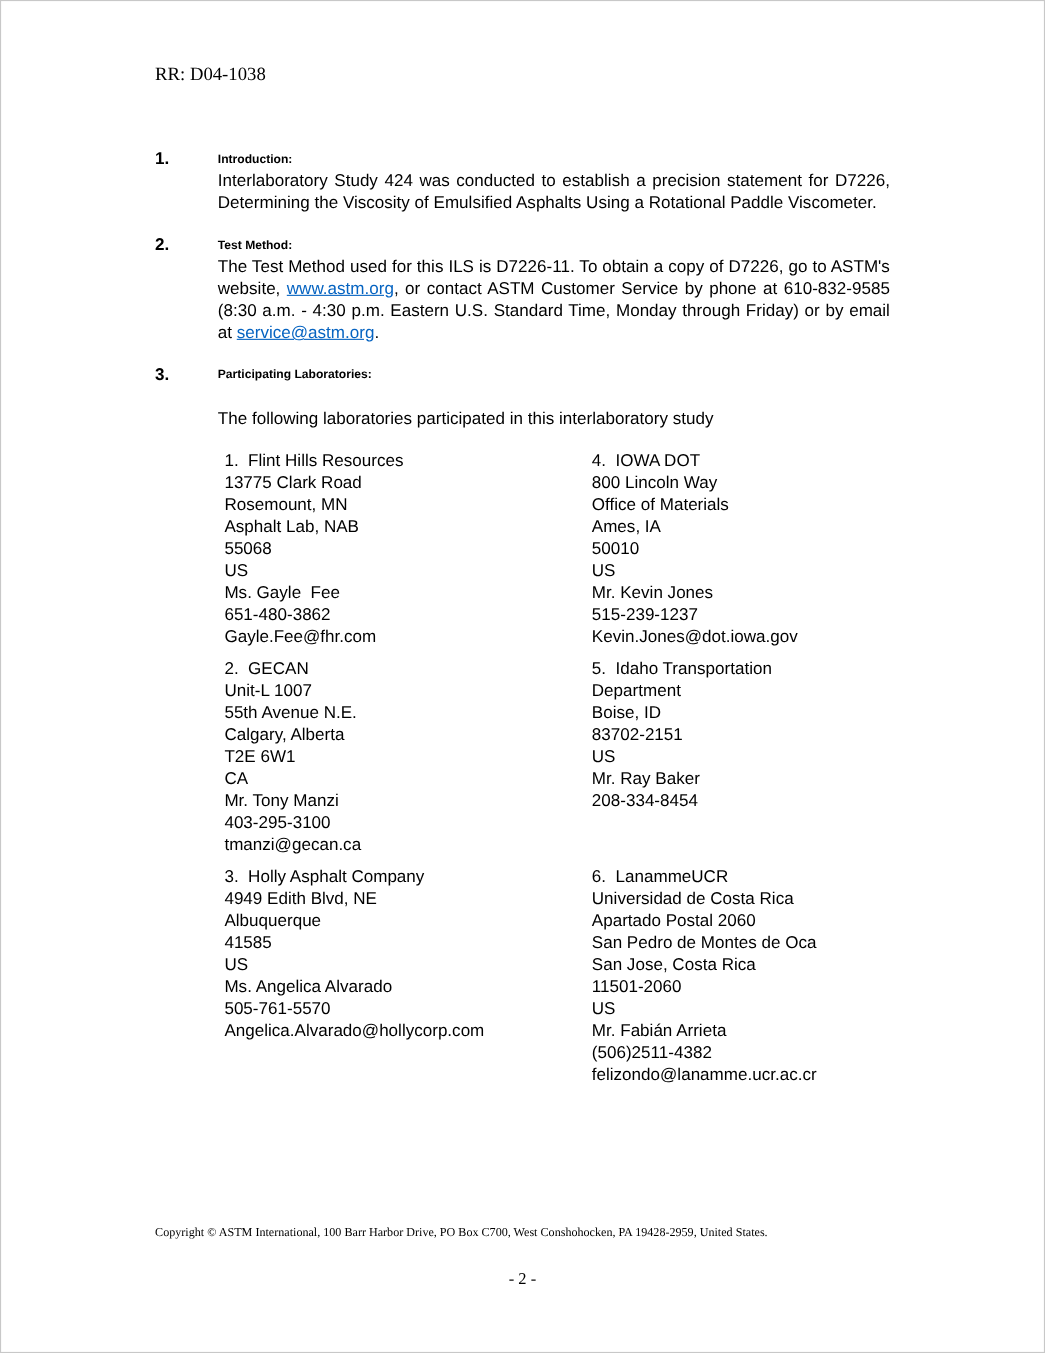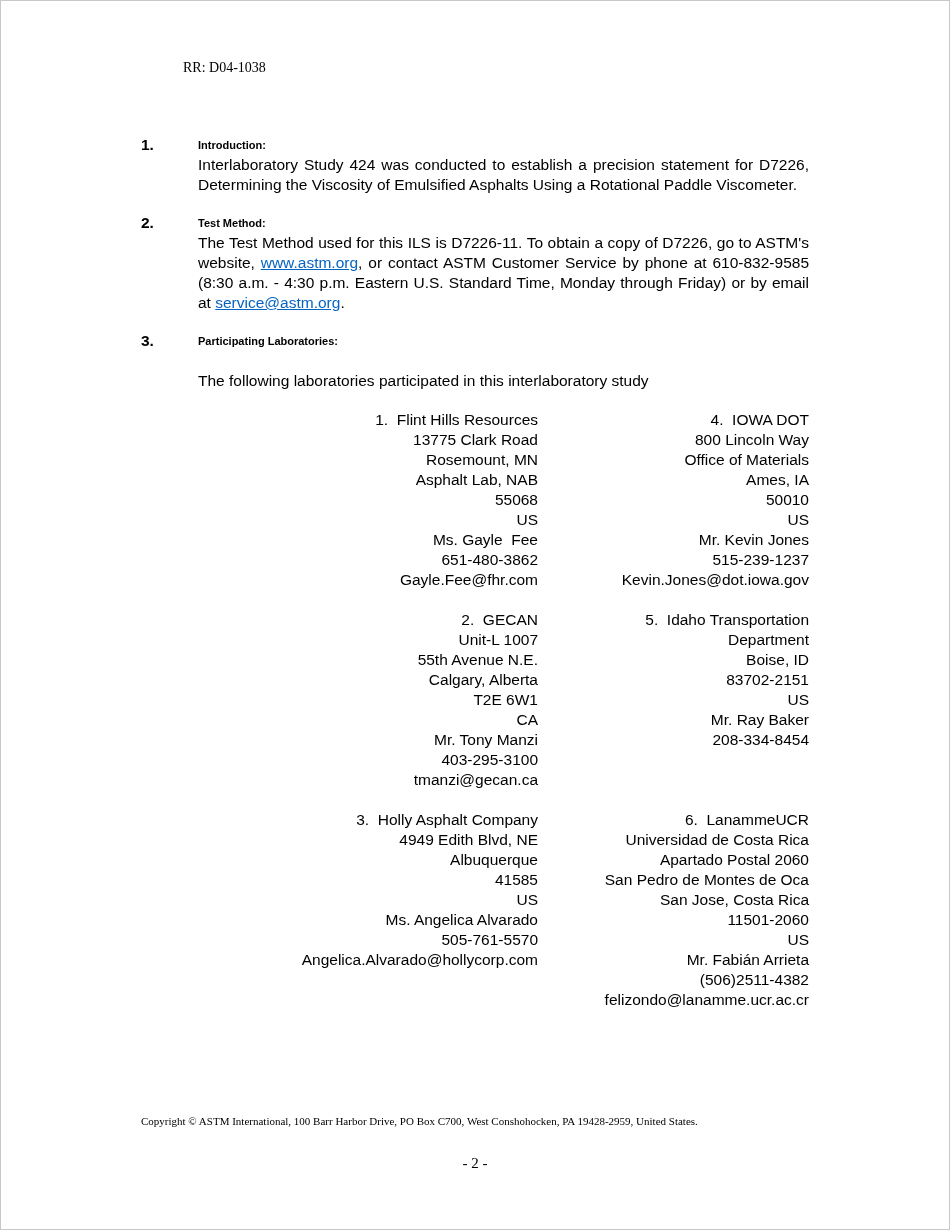--- a/index.html
+++ b/index.html
@@ -10,46 +10,44 @@
     height: 1230px;
     background: #ffffff;
     border: 1px solid #c8c8c8;
     font-family: "Liberation Sans", sans-serif;
     color: #000000;
     overflow: hidden;
   }
   .content { padding: 57px 140px 0 140px; }
   .doc-header {
     font-family: "Liberation Serif", serif;
-    font-size: 14px;
+    font-size: 17px;
     line-height: 19px;
     margin-bottom: 58px;
-    margin-left: 42px;
   }
   .section { display: flex; margin-bottom: 18px; }
   .sec-num {
     flex: 0 0 57px;
     width: 57px;
     font-weight: bold;
     font-size: 15.5px;
     line-height: 20px;
   }
   .sec-body { flex: 1; font-size: 15.5px; line-height: 20px; }
   .sec-title { font-weight: bold; font-size: 11px; line-height: 20px; }
   .sec-para { text-align: justify; }
   a.doc-link { color: #0563C1; text-decoration: underline; cursor: pointer; }
   .phone-red { color: #000000; }
   .labs-intro { margin-top: 20px; line-height: 20px; }
   .labs-grid {
     display: grid;
     grid-template-columns: 334px 1fr;
-    row-gap: 20px;
+    row-gap: 9px;
     margin-top: 19px;
     padding-left: 6px;
-    text-align: right;
   }
   .lab { font-size: 15.5px; line-height: 20px; }
   .lab-line { white-space: pre-wrap; }
   .page-footer {
     position: absolute;
     left: 140px;
     top: 1112px;
     font-family: "Liberation Serif", serif;
     font-size: 11px;
     line-height: 16px;

